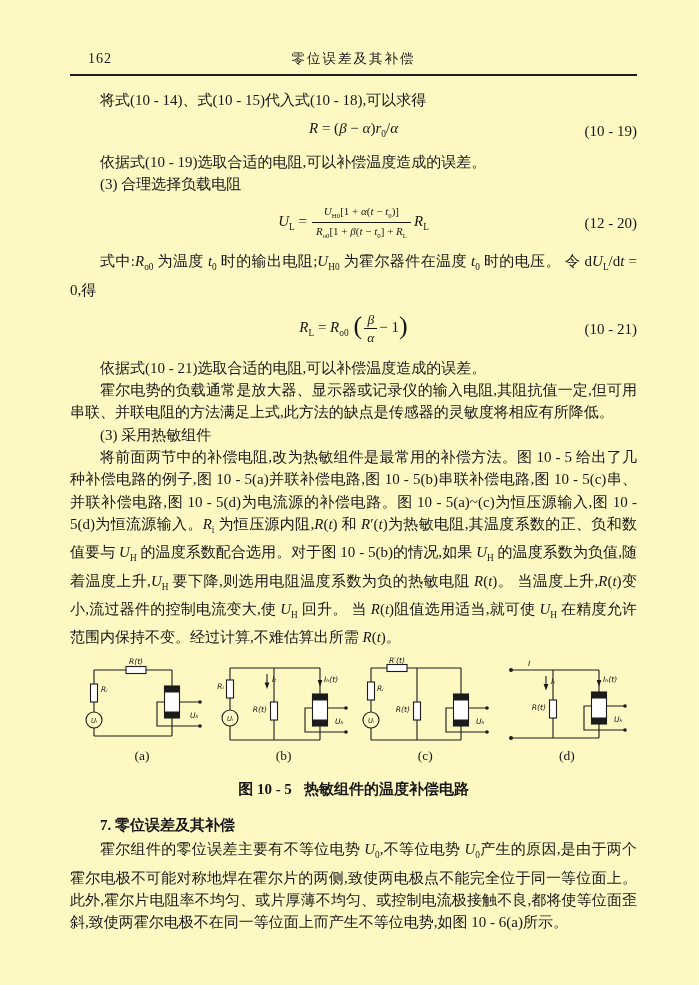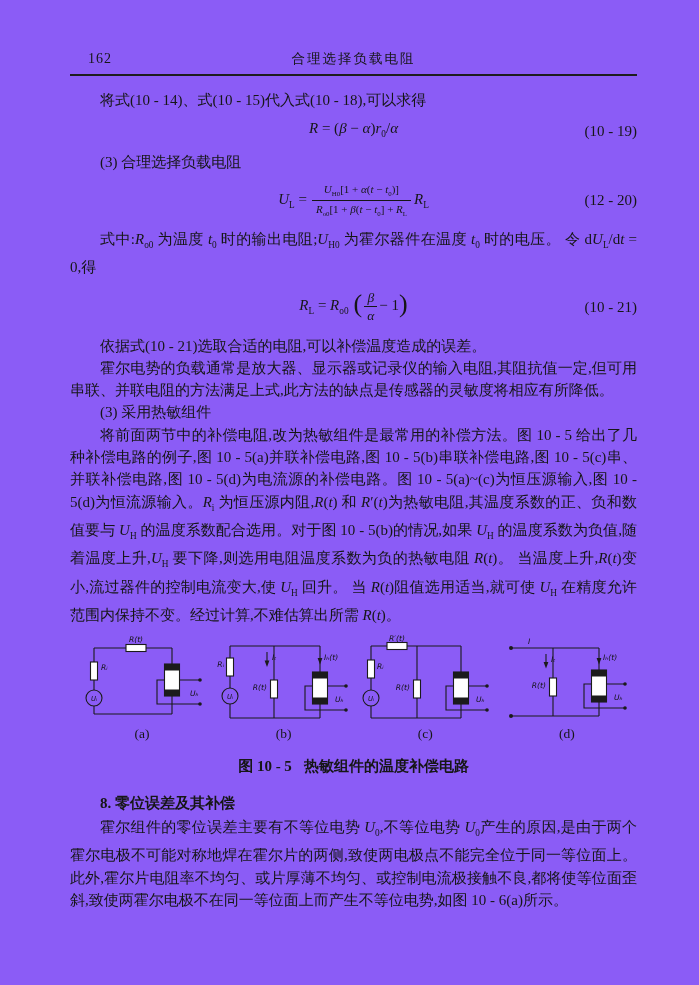--- a/index.html
+++ b/index.html
@@ -1,17 +1,17 @@
 <!DOCTYPE html>
 <html><head>
 <meta charset="utf-8">
 <style>
   html,body{margin:0;padding:0;background:#ffffff;}
   .page{
-    position:relative;width:699px;height:985px;margin:0 auto;background:#8b5cf6;
+    position:relative;width:699px;height:985px;margin:0 auto;background:#fef9c3;
     box-sizing:border-box;padding:50px 62px 0 70px;color:#161616;
     font-family:"Liberation Serif","DejaVu Serif",serif;
     font-size:15px;line-height:22.3px;overflow:hidden;
   }
   .header{display:flex;align-items:flex-end;height:20px;position:relative;}
   .pnum{position:absolute;left:18px;bottom:0;font-size:14px;letter-spacing:1px;}
   .btitle{margin:0 auto;font-size:13.5px;letter-spacing:2px;}
   .rule{border-bottom:2px solid #1d1d1d;margin-top:4px;margin-bottom:13px;}
   p{margin:0;text-align:justify;}
   .ind{text-indent:2em;}
@@ -46,31 +46,32 @@
   .lbl.small{font-size:6.8px;}
   .sec-h{font-weight:bold;margin:6px 0 2px 0;}
 </style>
 </head>
 <body>
 
 <div class="page">
 
   <div class="header">
     <span class="pnum">162</span>
-    <span class="btitle">合理选择负载电阻</span>
+    <span class="btitle">零位误差及其补偿</span>
   </div>
   <div class="rule"></div>
 
   <p class="ind">将式(10 - 14)、式(10 - 15)代入式(10 - 18),可以求得</p>
 
   <div class="eq eq19">
     <span><i>R</i> = (<i>β</i> − <i>α</i>)<i>r</i><sub>0</sub>/<i>α</i></span>
     <span class="tag">(10 - 19)</span>
   </div>
 
+  <p class="ind">依据式(10 - 19)选取合适的电阻,可以补偿温度造成的误差。</p>
   <p class="ind">(3) 合理选择负载电阻</p>
 
   <div class="eq eq20">
     <span class="lhs"><i>U</i><sub>L</sub> =</span><span class="frac">
         <span class="num"><i>U</i><sub>H0</sub>[1 + <i>α</i>(<i>t</i> − <i>t</i><sub>0</sub>)]</span>
         <span class="den"><i>R</i><sub>o0</sub>[1 + <i>β</i>(<i>t</i> − <i>t</i><sub>0</sub>] + <i>R</i><sub>L</sub></span>
       </span><span class="rhs"><i>R</i><sub>L</sub></span>
     <span class="tag">(12 - 20)</span>
   </div>
 
@@ -188,16 +189,16 @@
       </svg>
       <div class="clabel">(d)</div>
     </div>
 
   </div>
 
   <div class="caption">
     <span class="cap-no">图 10 - 5</span><span>热敏组件的温度补偿电路</span>
   </div>
 
-  <p class="ind sec-h">8. 零位误差及其补偿</p>
+  <p class="ind sec-h">7. 零位误差及其补偿</p>
   <p class="ind">霍尔组件的零位误差主要有不等位电势 <i>U</i><sub>0</sub>,不等位电势 <i>U</i><sub>0</sub>产生的原因,是由于两个霍尔电极不可能对称地焊在霍尔片的两侧,致使两电极点不能完全位于同一等位面上。 此外,霍尔片电阻率不均匀、或片厚薄不均匀、或控制电流极接触不良,都将使等位面歪斜,致使两霍尔电极不在同一等位面上而产生不等位电势,如图 10 - 6(a)所示。</p>
 
 </div>
 
 </body></html>

